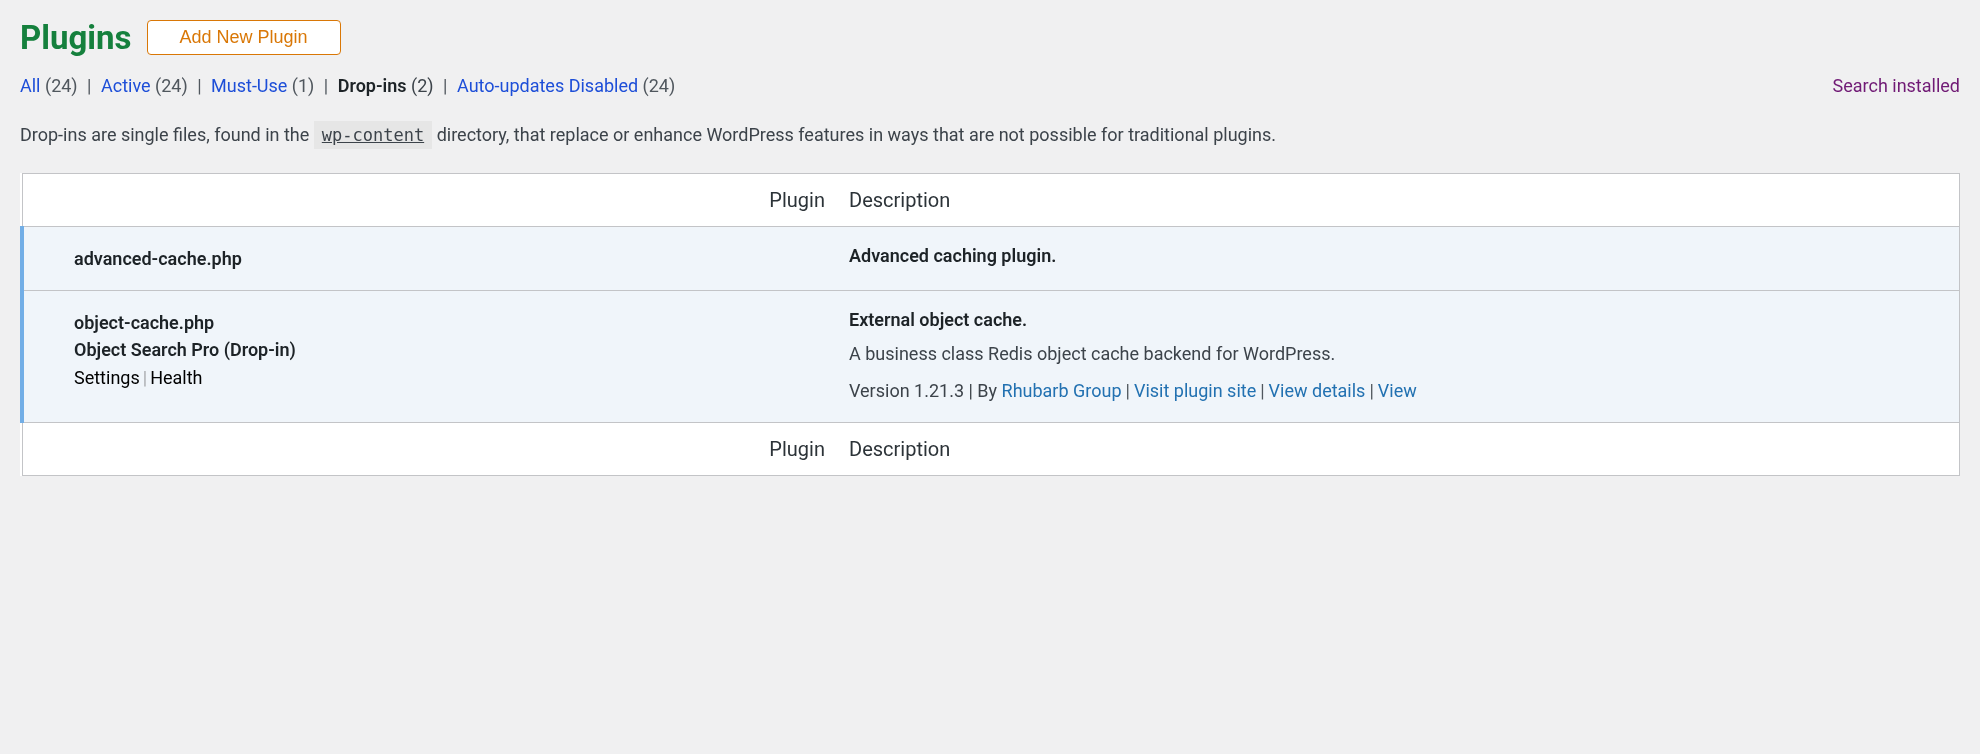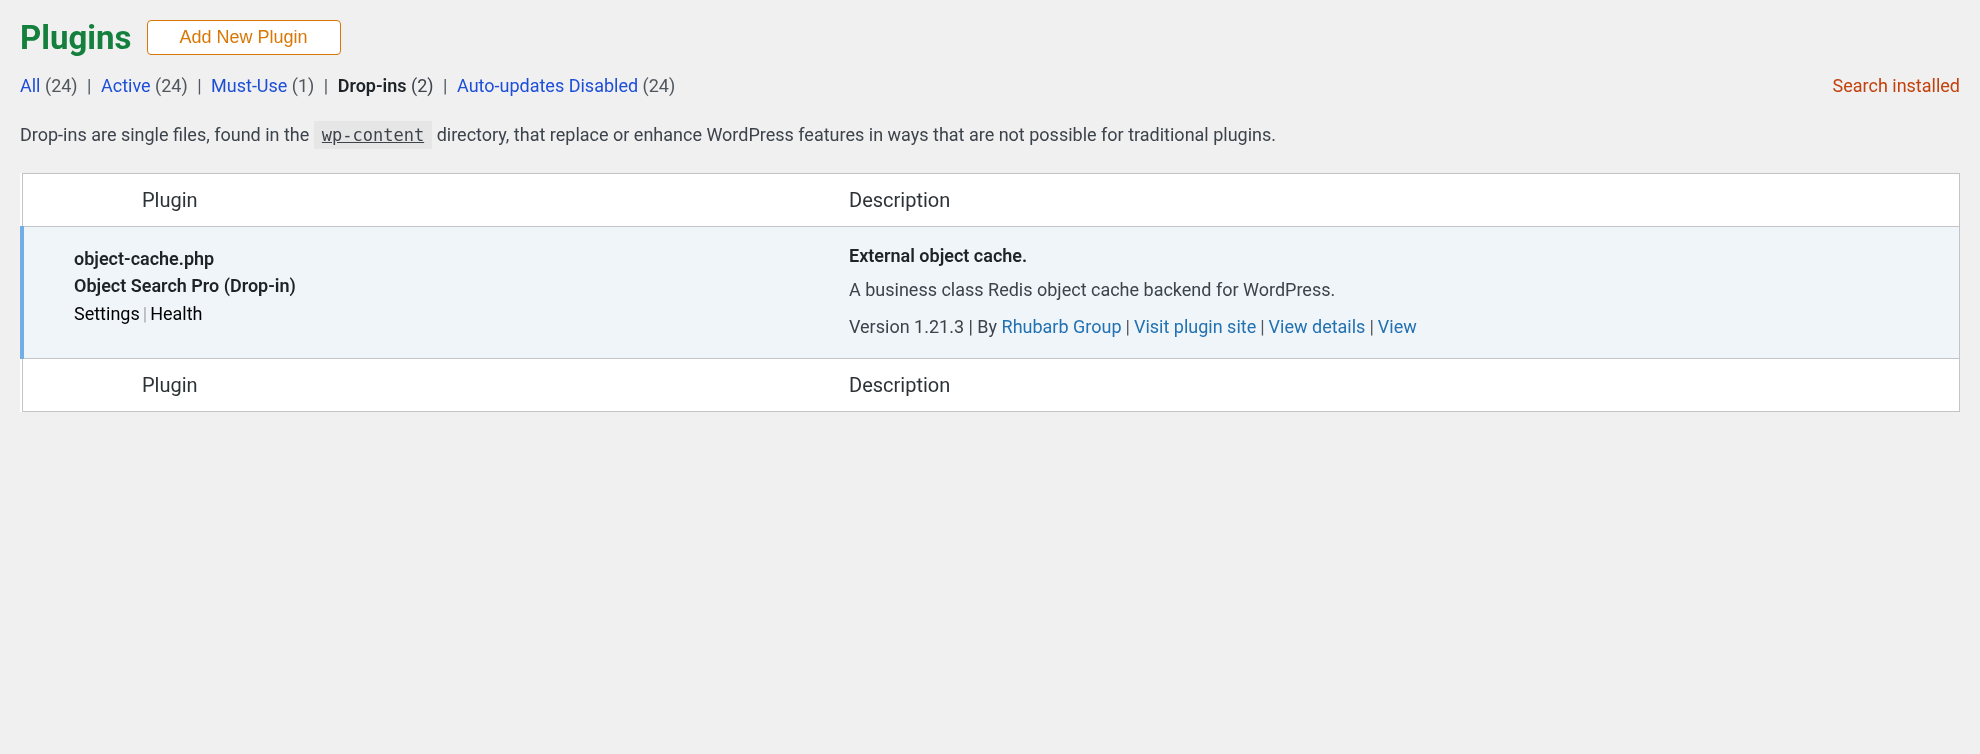--- a/index.html
+++ b/index.html
@@ -47,21 +47,21 @@
     }
     .filters .count { color: #50575e; }
     .filters .sep { color: #50575e; margin: 0 5px; }
     .filters .current {
       color: #1d2327;
       font-weight: 600;
     }
     .filters .current .count { font-weight: 400; color: #3c434a; }
     .search-label {
       font-size: 18px;
-      color: #c2410c;
+      color: #701a75;
     }
     .dropins-desc {
       font-size: 18px;
       color: #3c434a;
       margin-bottom: 28px;
     }
     .dropins-desc code {
       background: #e6e6e6;
       padding: 4px 8px;
       font-family: Menlo, Consolas, monospace;
@@ -121,21 +121,21 @@
     .desc p {
       margin-top: 10px;
       line-height: 1.5;
     }
     .desc .meta a {
       color: #2271b1;
       text-decoration: none;
     }
     .desc .meta .sep { color: #50575e; margin: 0 4px; }
     th.col-plugin, th.col-desc { padding-left: 12px; }
-    thead th.col-plugin, tfoot th.col-plugin { padding-left: 80px; }
+    thead th.col-plugin, tfoot th.col-plugin { padding-left: 80px; text-align: right; }
   </style>
 </head>
 <body>
 
 <div class="header-row">
   <h1>Plugins</h1>
   <button class="add-new-btn">Add New Plugin</button>
 </div>
 
 <div class="filter-row">
@@ -168,20 +168,29 @@
 
 <table>
   <thead>
     <tr>
       <th class="col-check"></th>
       <th class="col-plugin">Plugin</th>
       <th class="col-desc">Description</th>
     </tr>
   </thead>
   <tbody id="plugin-rows">
+      <tr>
+        <td class="col-check"></td>
+        <td class="plugin-name">
+          <div>
+            <p><strong>advanced-cache.php</strong></p>
+          </div>
+        </td>
+        <td class="desc"><strong>Advanced caching plugin.</strong></td>
+      </tr>
       <tr>
         <td class="col-check"></td>
         <td class="plugin-name">
           <div>
             <p><strong>object-cache.php</strong></p>
             <p><strong>Object Search Pro (Drop-in)</strong></p>
           </div>
           <div class="row-actions"><a href="#">Settings</a><span class="sep">|</span><a href="#">Health</a></div>
         </td>
         <td class="desc"><strong>External object cache.</strong><p>A business class Redis object cache backend for WordPress.</p><p class="meta"><span>Version 1.21.3 | By </span><a href="#">Rhubarb Group</a><span class="sep">|</span><a href="#">Visit plugin site</a><span class="sep">|</span><a href="#">View details</a><span class="sep">|</span><a href="#">View</a></p></td>

